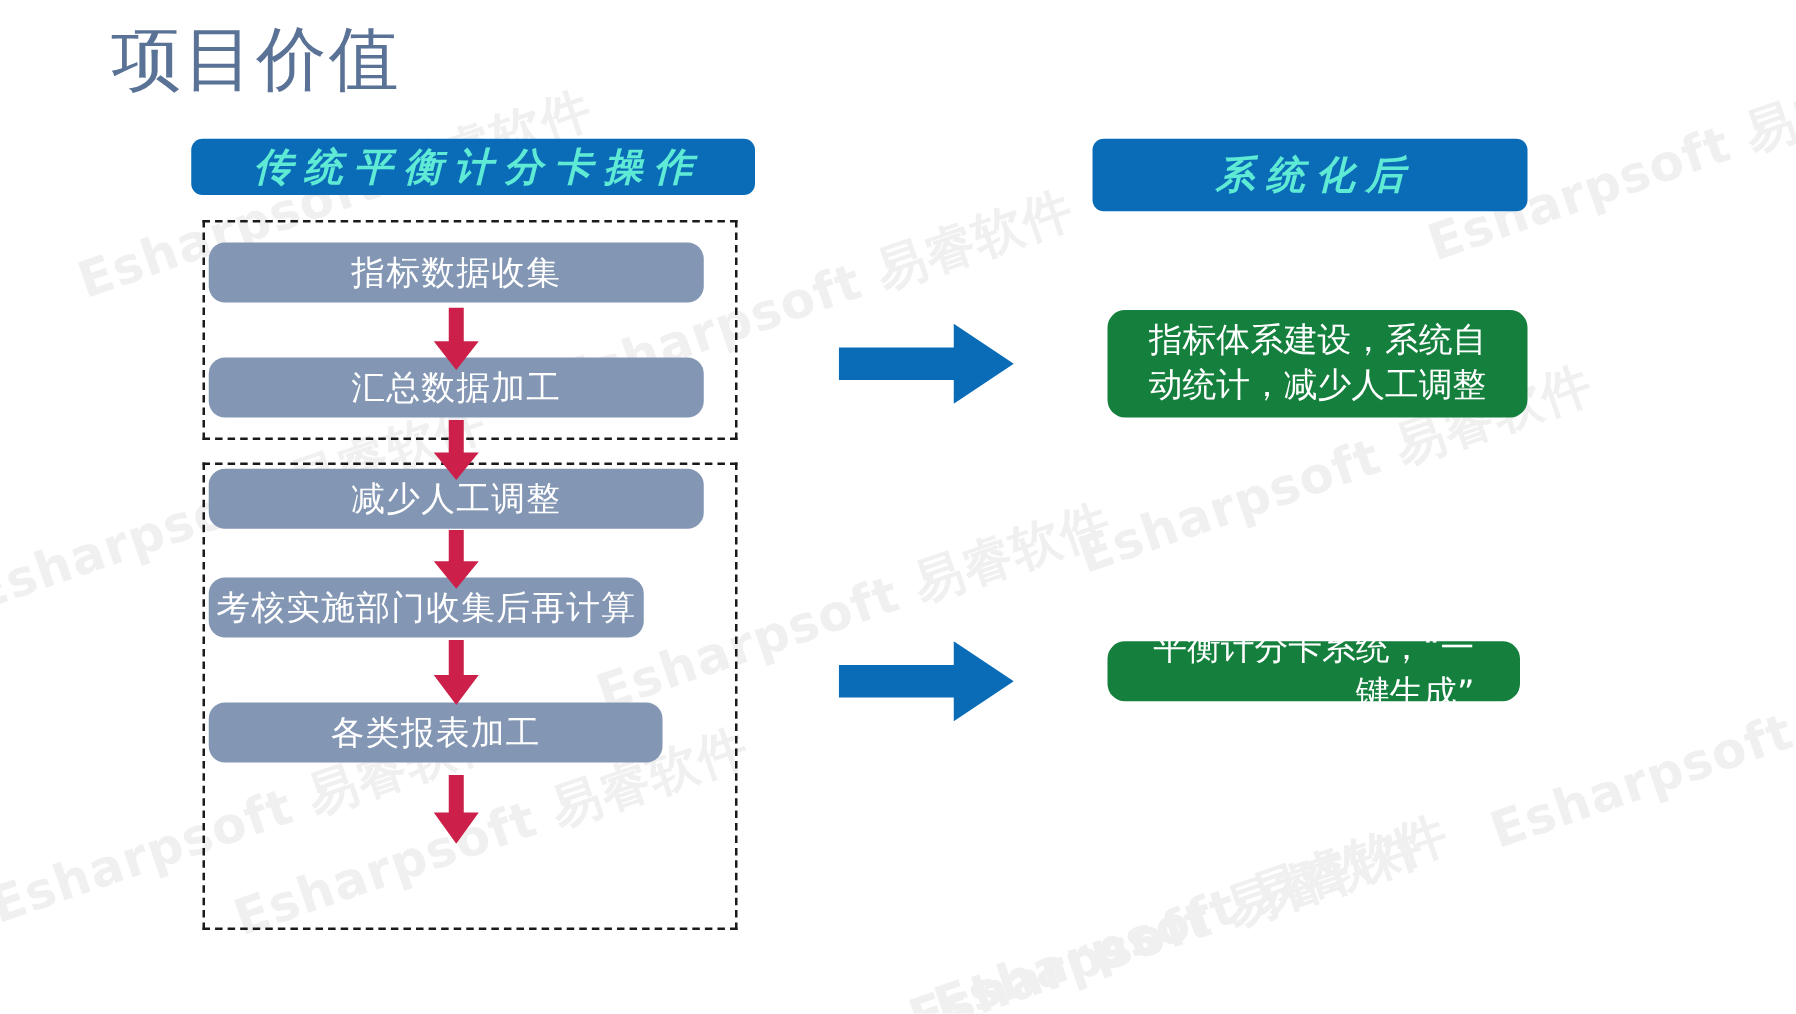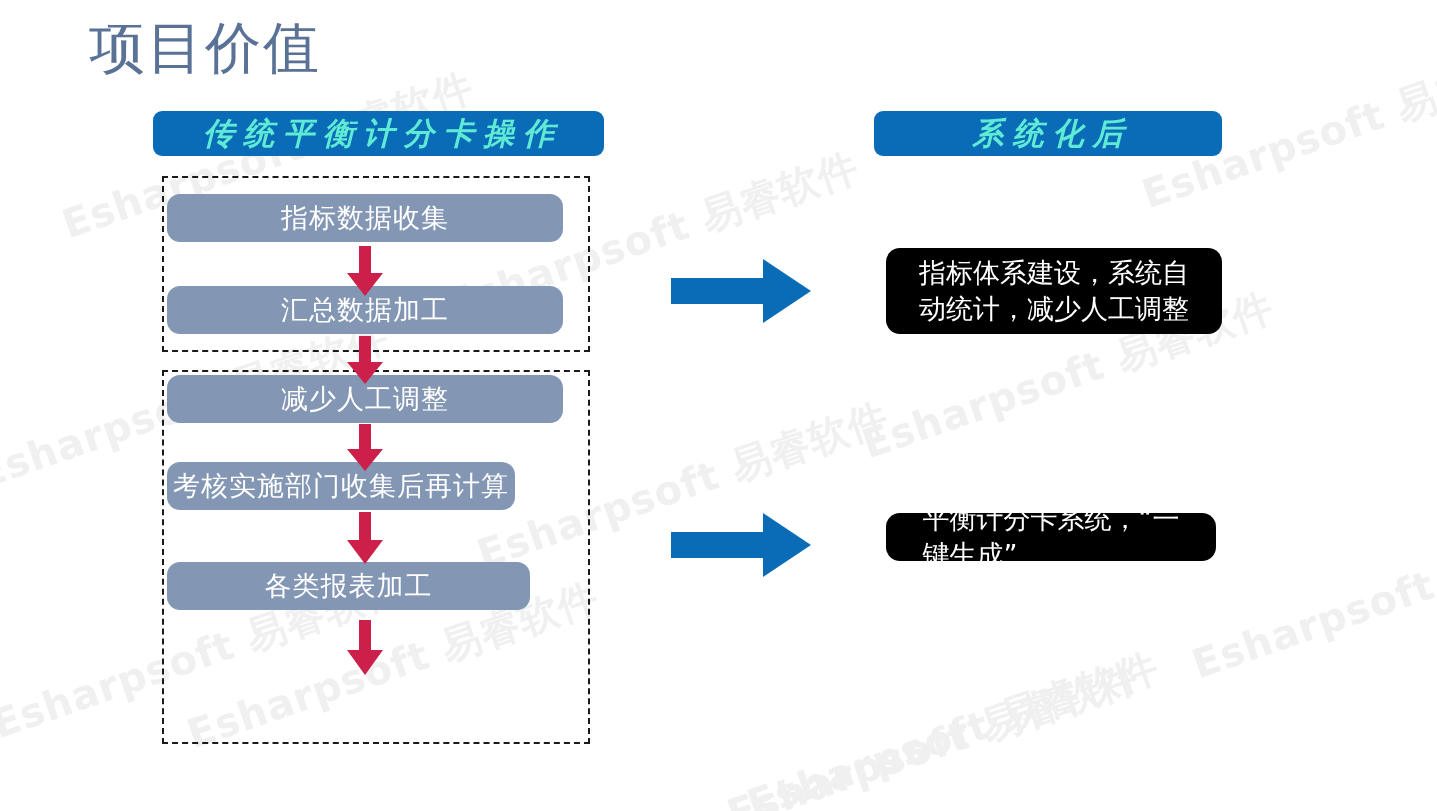--- a/index.html
+++ b/index.html
@@ -62,21 +62,21 @@
     justify-content: center;
     font-size: 31px;
     letter-spacing: 9px;
     text-indent: 9px;
     font-family: "DejaVu Serif", "Liberation Serif", serif;
     font-style: italic;
     font-weight: 600;
     z-index: 5;
   }
   #header-left  { left: 153px; top: 111px; width: 451px; height: 45px; }
-  #header-right { left: 874px; top: 111px; width: 348px; height: 45px; }
+  #header-right { left: 874px; top: 111px; width: 348px; height: 58px; }
 
   
   .dashed-group {
     position: absolute;
     border: 2px dashed #1a1a1a;
     background: transparent;
     z-index: 2;
   }
   #group-collect {  left: 162px; top: 176px; width: 424px; height: 172px; }
   #group-compute {  left: 162px; top: 370px; width: 424px; height: 370px; }
@@ -119,27 +119,27 @@
     position: absolute;
     height: 64px;
     z-index: 5;
   }
   #arrow-r1 { left: 671px; top: 259px; width: 140px; }
   #arrow-r2 { left: 671px; top: 513px; width: 140px; }
 
   
   .result-box {
     position: absolute;
-    background: #000000;
+    background: #15803d;
     border-radius: 14px;
     color: #ffffff;
     display: flex;
     align-items: center;
     justify-content: center;
-    text-align: left;
+    text-align: right;
     font-size: 27px;
     line-height: 1.35;
     padding: 6px 14px;
     box-sizing: border-box;
     z-index: 4;
     font-family: "DejaVu Sans", "Liberation Sans", sans-serif;
   }
   #result-1 { left: 886px; top: 248px; width: 336px; height: 86px; }
   #result-2 { left: 886px; top: 513px; width: 330px; height: 48px; }
   .result-text { display: block; }

